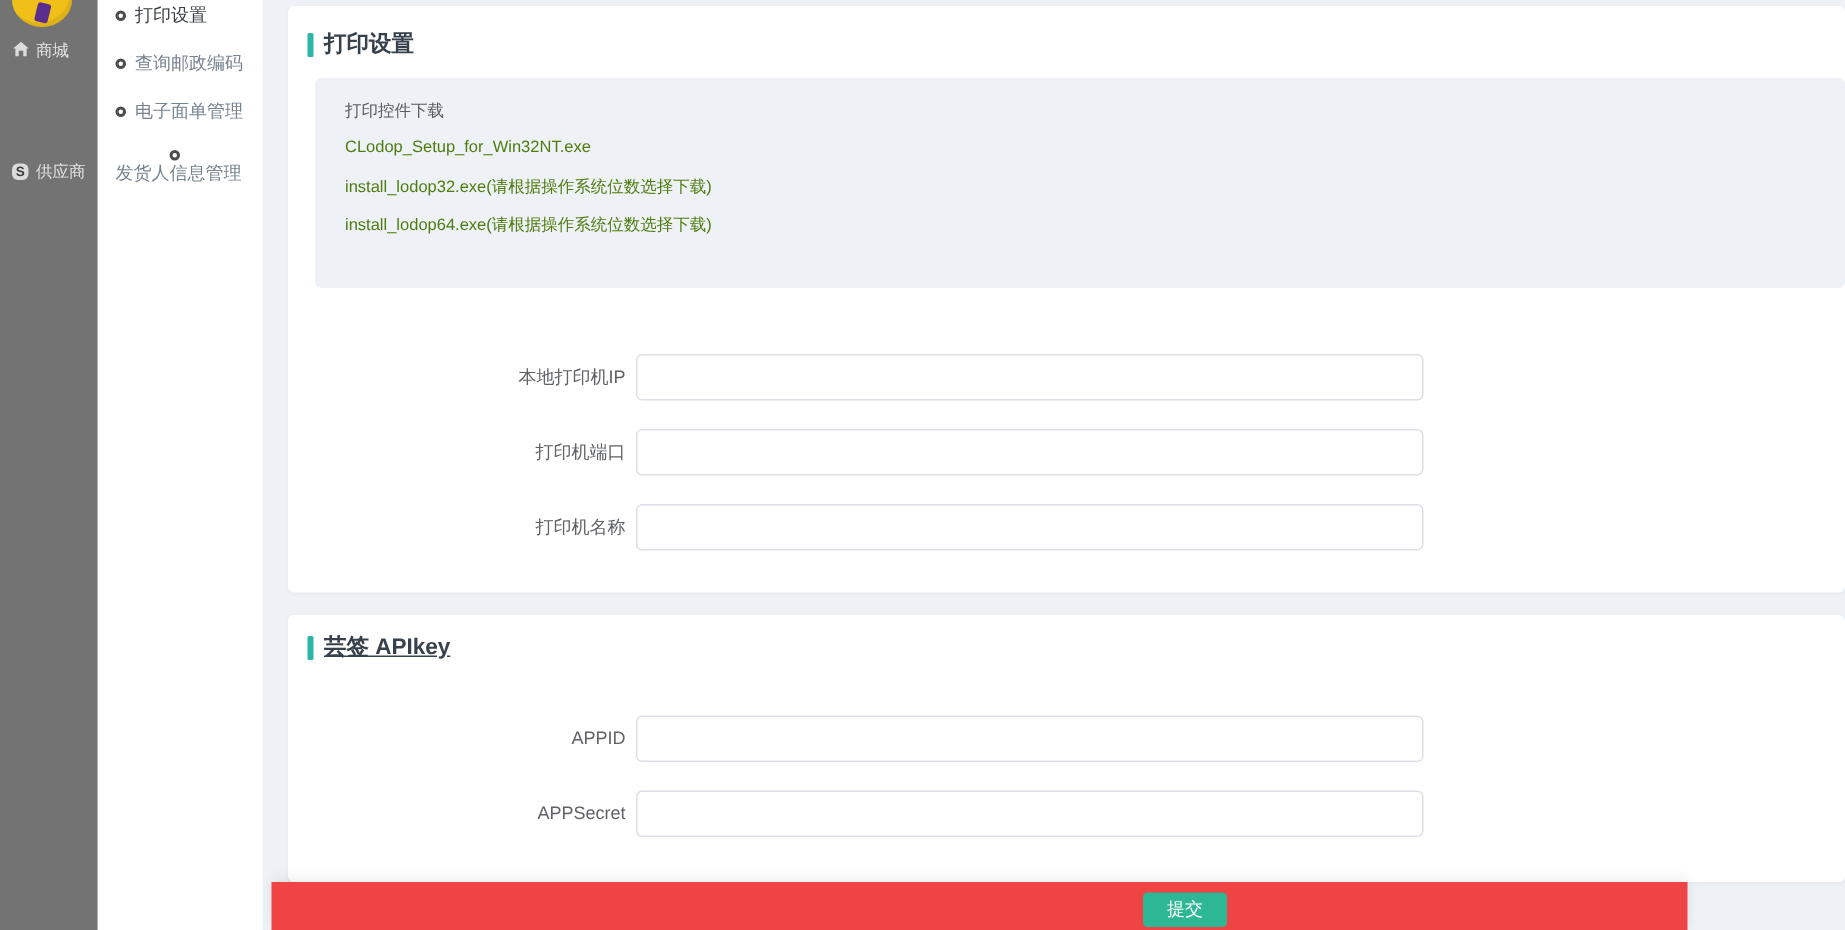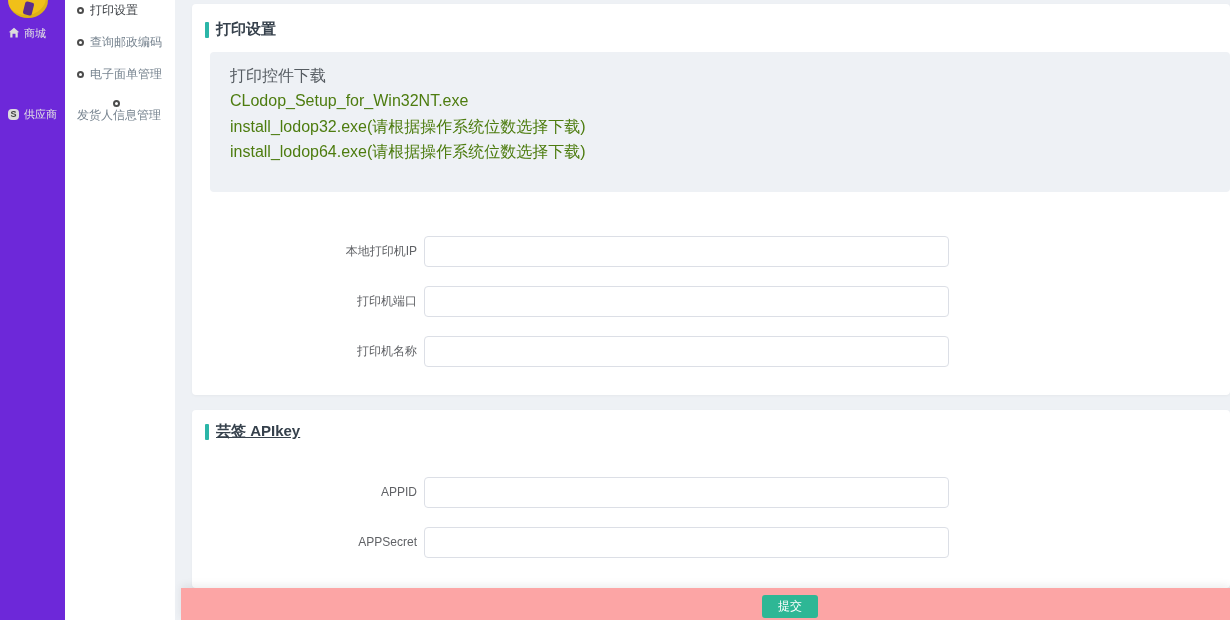--- a/index.html
+++ b/index.html
@@ -7,21 +7,21 @@
   body {
     position:relative;
     font-family:"Liberation Sans","DejaVu Sans",sans-serif;
     background:#eef1f5;
     overflow:hidden;
   }
 
   
   .dark-sidebar {
     position:absolute; left:0; top:0; width:65px; height:620px;
-    background:#6d28d9; z-index:30;
+    background:#737373; z-index:30;
   }
   .logo {
     position:absolute; left:8px; top:-18px; width:40px; height:36px;
     background:#f0c019; border-radius:50%;
     box-shadow:inset -2px -3px 0 rgba(0,0,0,0.08);
   }
   .logo-mark {
     position:absolute; left:16px; top:20px; width:9px; height:13px;
     background:#5b2d8e; border-radius:2px; transform:rotate(14deg);
   }
@@ -68,41 +68,41 @@
   .accent-bar {
     display:inline-block; width:4px; height:16px; background:#2bb6a8;
     margin-right:7px; border-radius:1px;
   }
 
   
   .info-box {
     position:absolute; left:18px; right:0; top:48px; height:140px;
     background:#eef1f5; border-radius:4px;
   }
-  .info-line { position:absolute; left:20px; font-size:16px; white-space:nowrap; }
+  .info-line { position:absolute; left:20px; font-size:11px; white-space:nowrap; }
   .info-heading { color:#555b61; }
   .info-link { color:#4d7c0f; text-decoration:none; cursor:pointer; display:inline-block; }
   .info-tip { color:#ed3f14; }
 
   
   .form-label {
     position:absolute; left:65px; width:160px; height:31px;
     line-height:31px; text-align:right; font-size:12px; color:#606266;
     white-space:nowrap;
   }
   .form-input {
     position:absolute; left:232px; width:525px; height:31px;
     border:1px solid #dcdfe6; border-radius:4px; background:#fff;
     font-size:12px; color:#333; padding:0 10px; outline:none;
   }
 
   
   .footer {
-    position:absolute; left:181px; top:588px; width:1049px; height:32px;
-    background:#fca5a5; box-shadow:0 -3px 8px rgba(0,0,0,0.07); z-index:25;
+    position:absolute; left:181px; top:588px; width:944px; height:32px;
+    background:#ef4444; box-shadow:0 -3px 8px rgba(0,0,0,0.07); z-index:25;
   }
   .submit-btn {
     position:absolute; left:581px; top:7px; width:56px; height:23px;
     background:#2eb795; color:#fff; border:none; border-radius:3px;
     font-size:12px; cursor:pointer;
     font-family:"Liberation Sans","DejaVu Sans",sans-serif;
   }
 </style>
 </head>
 <body>

